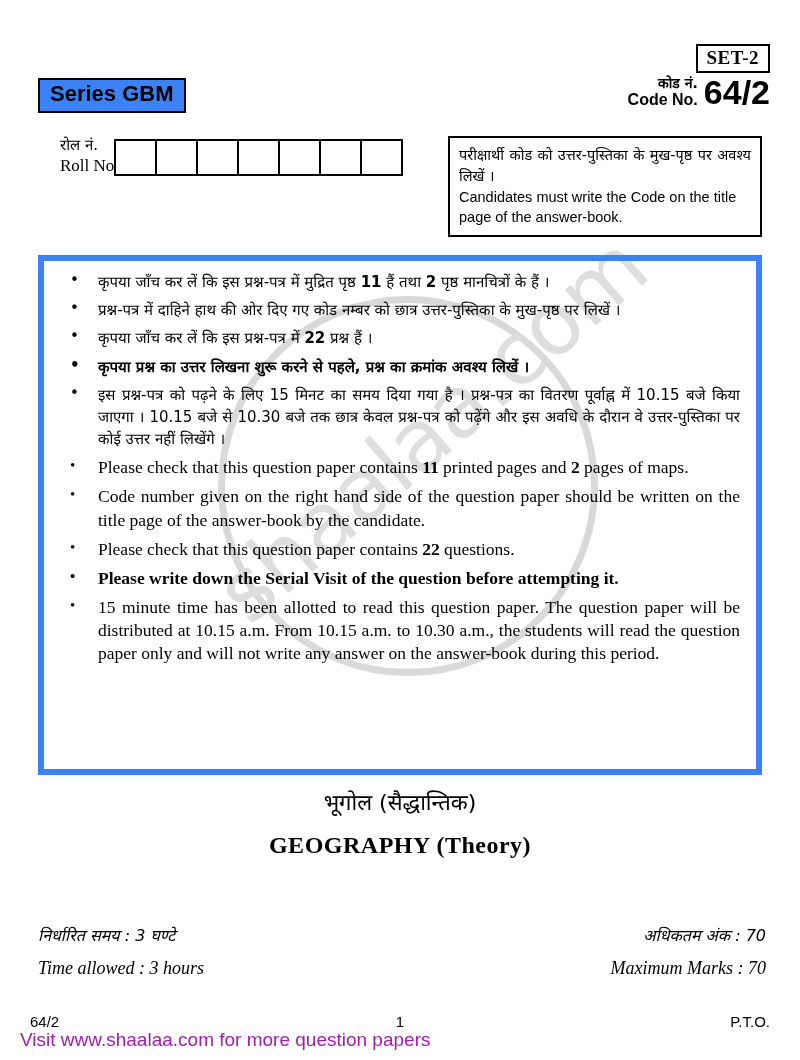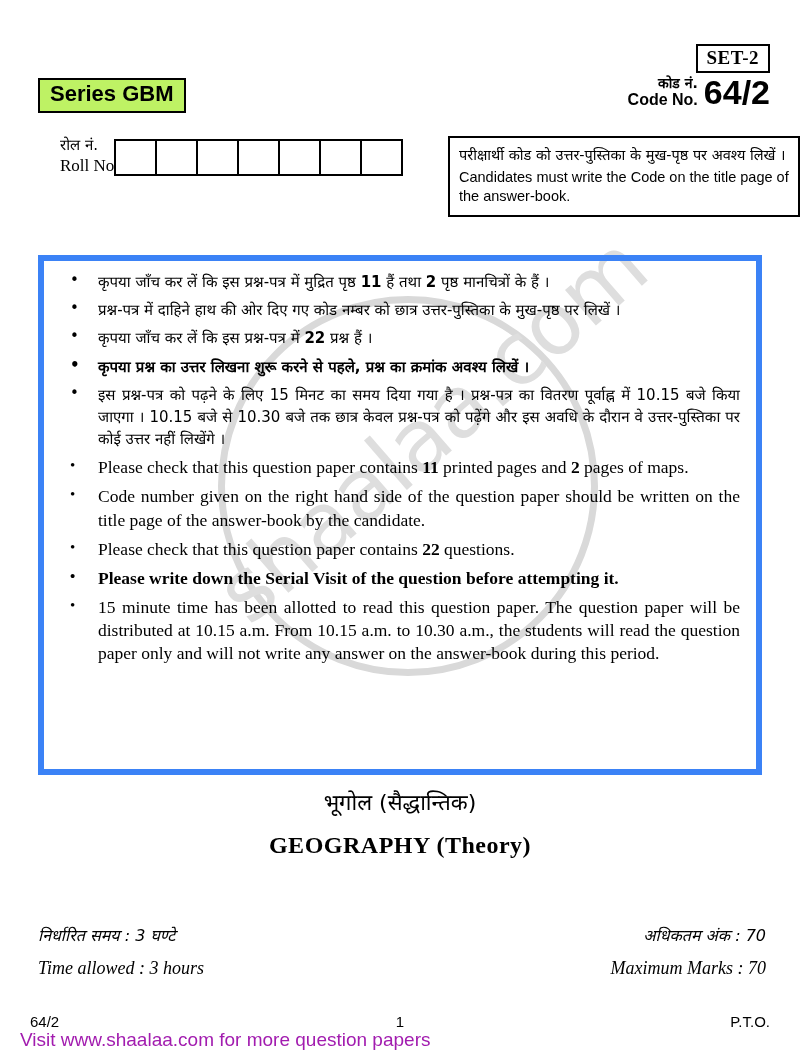--- a/index.html
+++ b/index.html
@@ -62,21 +62,21 @@
     position: absolute;
     left: 38px;
     top: 78px;
     border: 2px solid #000;
     padding: 2px 10px 4px 10px;
     font-family: "Liberation Sans", sans-serif;
     font-weight: bold;
     font-size: 22px;
     line-height: 1.12;
     letter-spacing: 0px;
-    background: #bef264;
+    background: #3b82f6;
   }
 
   .rollno-label {
     position: absolute;
     left: 33px;
     top: 136px;
     font-size: 17px;
     line-height: 1.28;
     white-space: nowrap;
     margin-left: 27px;
@@ -134,21 +134,21 @@
     font-family: "Liberation Sans", sans-serif;
     font-weight: bold;
     font-size: 34px;
     line-height: 0.95;
   }
 
   .notice-box {
     position: absolute;
     left: 448px;
     top: 136px;
-    width: 352px;
+    width: 314px;
     border: 2px solid #000;
     padding: 7px 9px 8px 9px;
     box-sizing: border-box;
     background: #fff;
   }
   .notice-hi {
     font-family: "DejaVu Sans", sans-serif;
     font-size: 14.5px;
     line-height: 1.42;
     text-align: justify;

